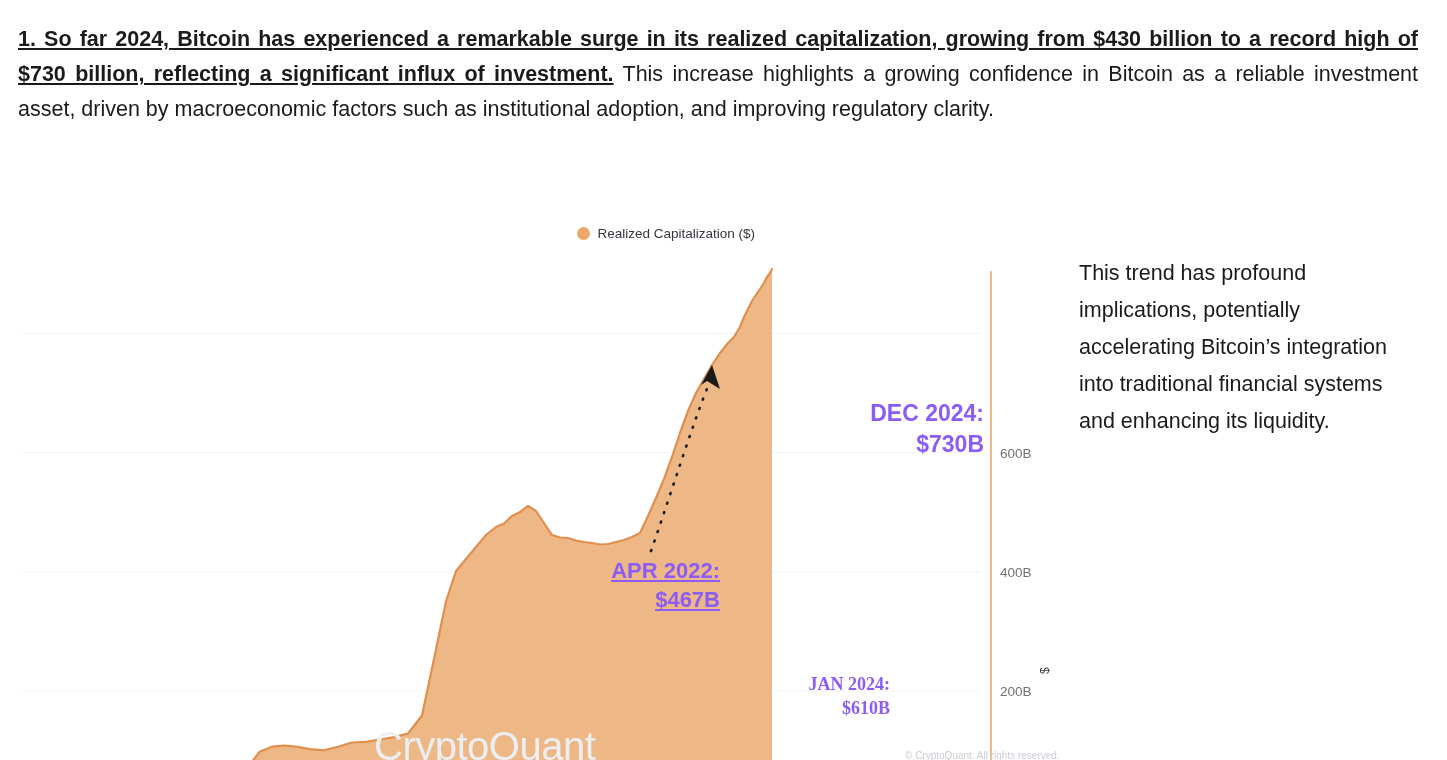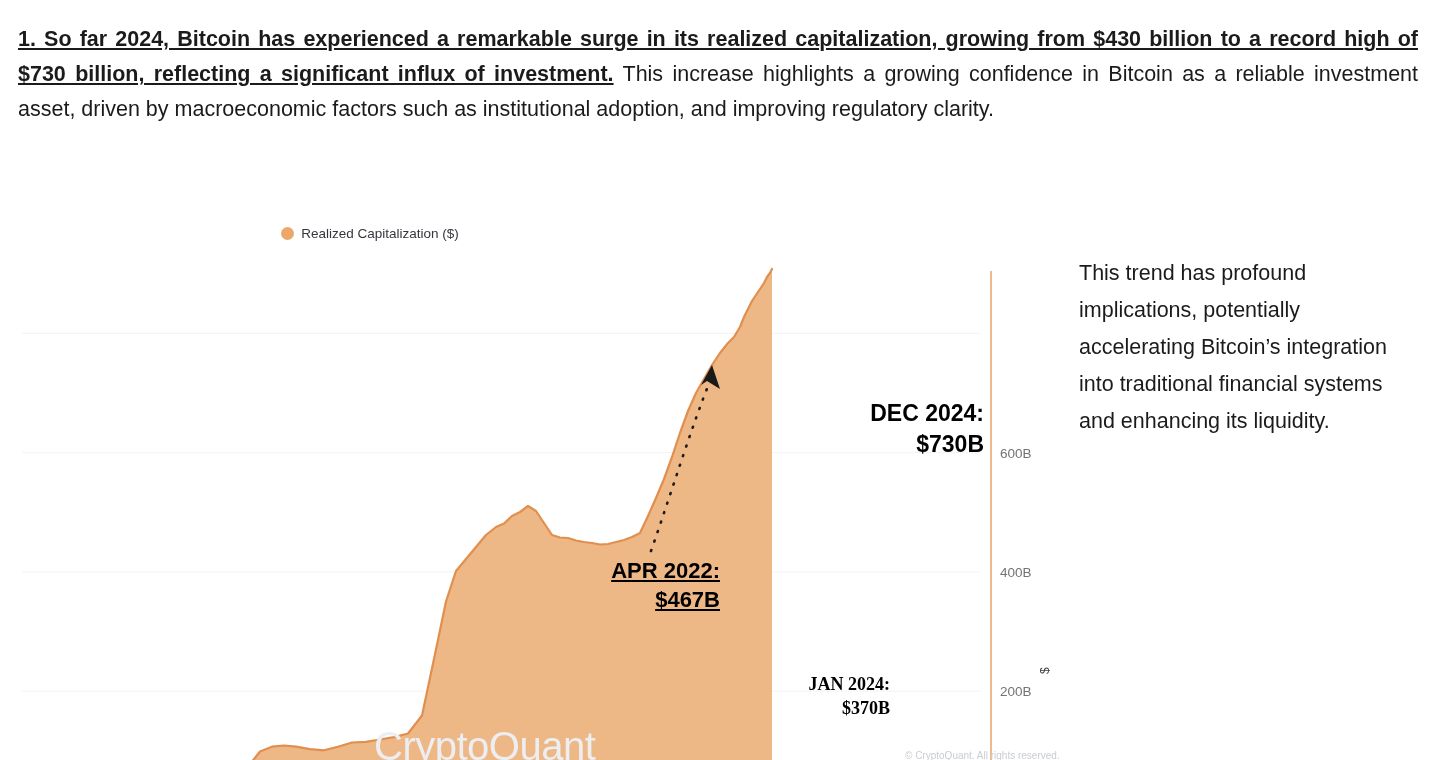--- a/index.html
+++ b/index.html
@@ -48,26 +48,26 @@
     top: 10px;
     width: 740px;
     text-align: center;
     font-size: 18px;
     font-weight: bold;
     color: #16171a;
     letter-spacing: -0.2px;
   }
   #chart-legend {
     position: absolute;
-    left: 0;
+    left: 15px;
     top: 40px;
     width: 740px;
     display: flex;
     align-items: center;
-    justify-content: center;
+    justify-content: flex-end;
     gap: 7px;
   }
   #legend-dot {
     width: 13px;
     height: 13px;
     border-radius: 50%;
     background: #eca86a;
     display: block;
   }
   #legend-label {
@@ -124,21 +124,21 @@
     font-size: 12px;
     color: #3d4046;
     transform: rotate(-90deg);
     transform-origin: left top;
   }
 
   
   .chart-annotation {
     position: absolute;
     font-weight: bold;
-    color: #000000;
+    color: #8b5cf6;
     line-height: 1.33;
     text-align: right;
     white-space: pre-line;
   }
   #annotation-dec2024 {
     left: 790px;
     top: 212px;
     width: 194px;
     font-size: 23px;
   }
@@ -276,18 +276,18 @@
     <span style="top:505px">200B</span>
     <span style="top:386px">400B</span>
     <span style="top:267px">600B</span>
   </div>
   <div id="y-axis-title">$</div>
 
   <div id="annotation-dec2024" class="chart-annotation"><span>DEC 2024:</span><br><span>$730B</span></div>
 
   <div id="annotation-apr2022" class="chart-annotation"><span>APR 2022:</span><br><span>$467B</span></div>
 
-  <div id="annotation-jan2024" class="chart-annotation"><span>JAN 2024:</span><br><span>$370B</span></div>
+  <div id="annotation-jan2024" class="chart-annotation"><span>JAN 2024:</span><br><span>$610B</span></div>
 </div>
 
 <div id="chart-credit">© CryptoQuant. All rights reserved.</div>
 
 <div id="side-note">This trend has profound implications, potentially accelerating Bitcoin’s integration into traditional financial systems and enhancing its liquidity.</div>
 
 </body></html>

